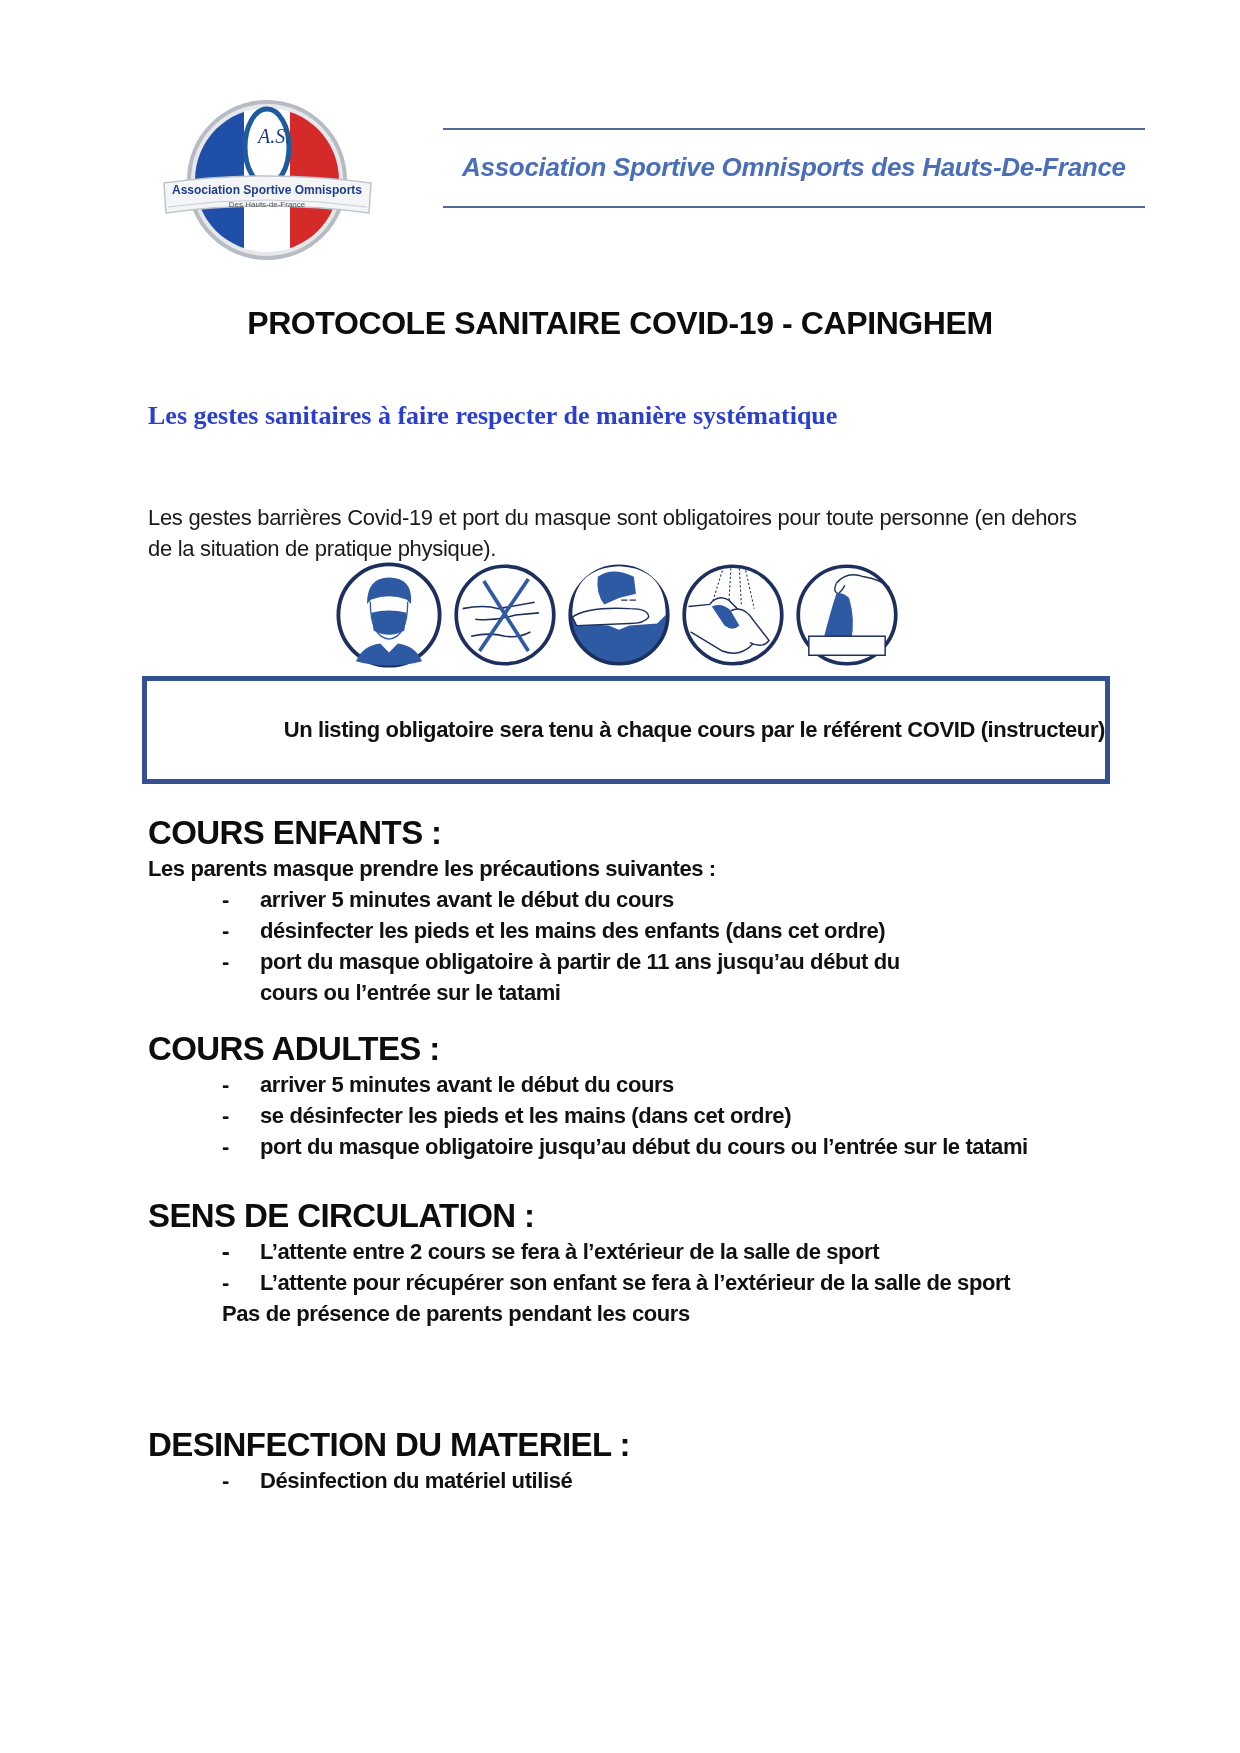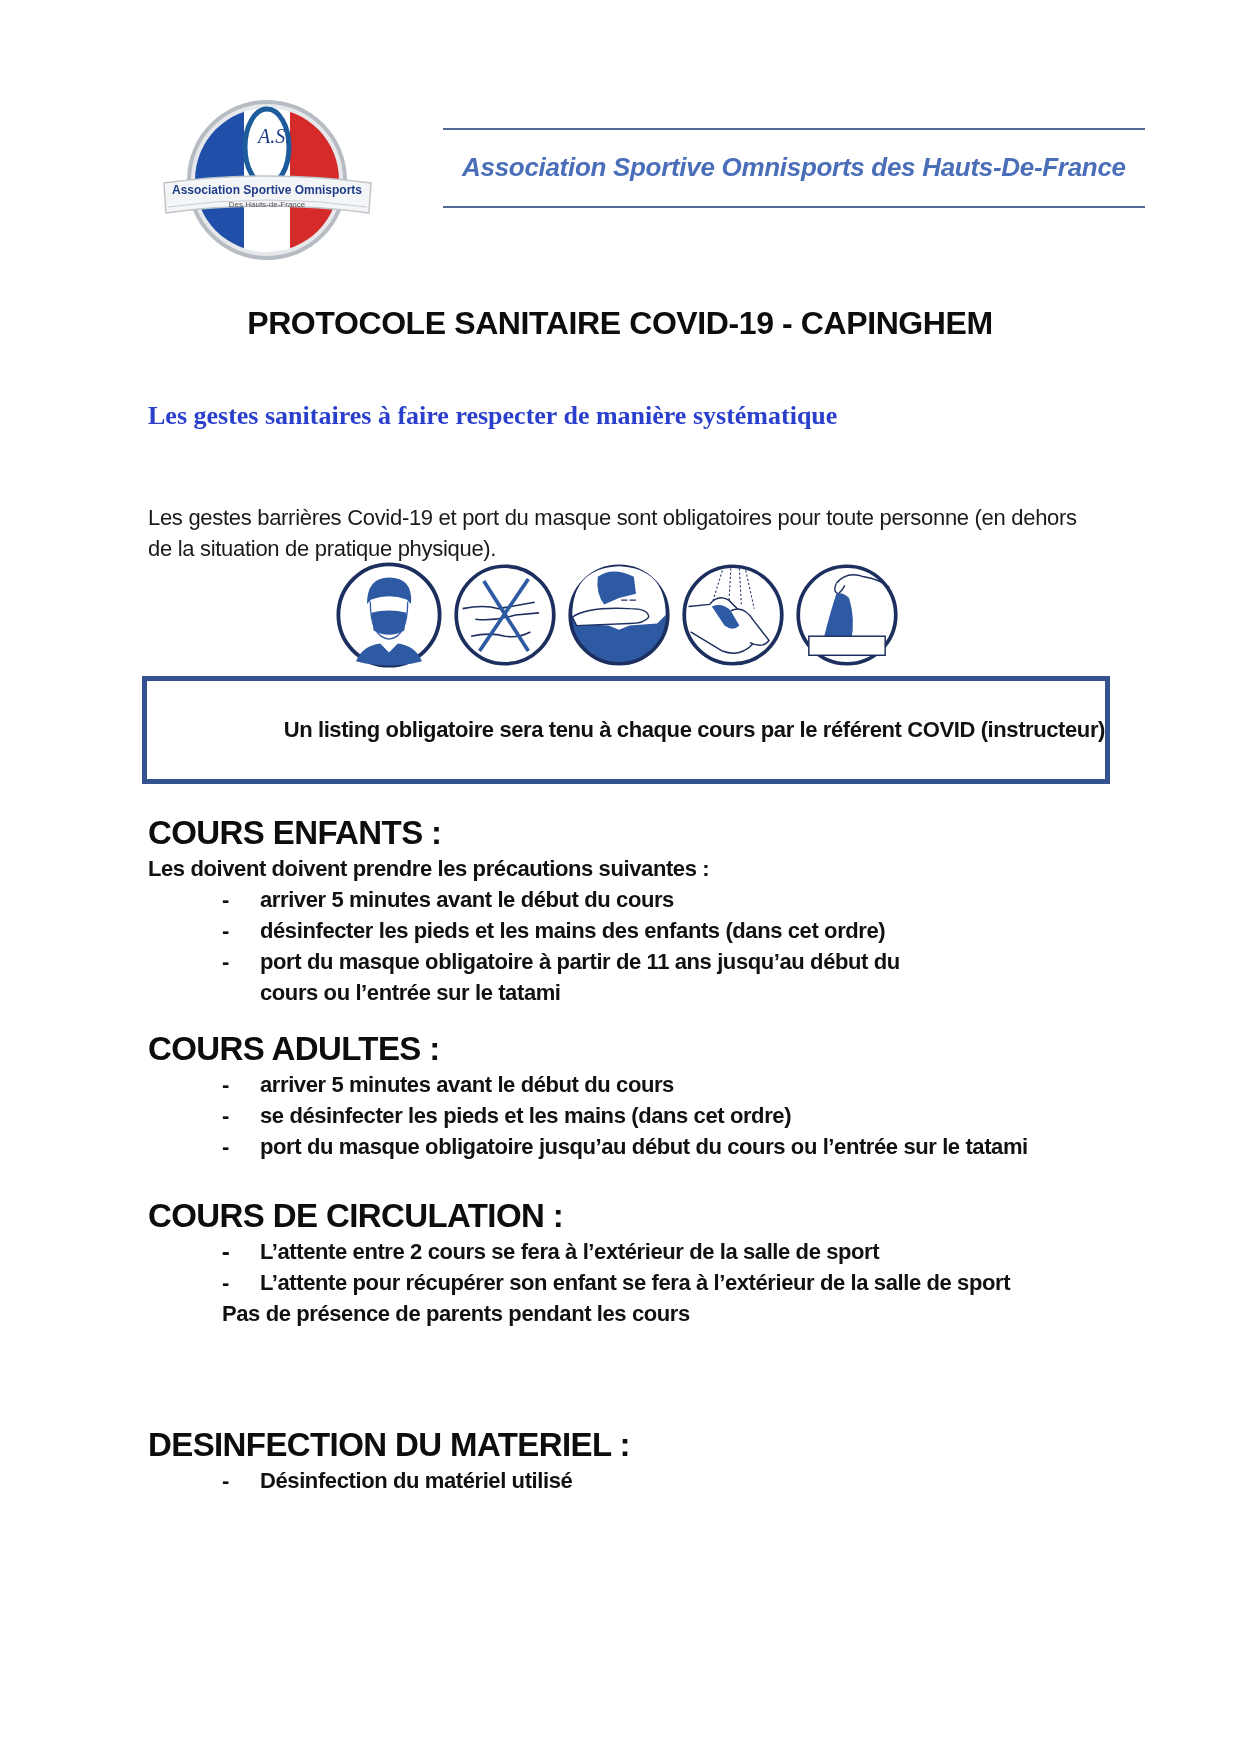--- a/index.html
+++ b/index.html
@@ -126,39 +126,39 @@
     <rect x="14" y="70" width="72" height="18" fill="#fff" stroke="#1d2f5e" stroke-width="1.4"></rect>
   </svg>
 </div>
 
 <div class="notice">
   <span class="notice-text">Un listing obligatoire sera tenu à chaque cours par le référent COVID (instructeur)</span>
 </div>
 
 <div class="section" id="sec-enfants">
   <h2>COURS ENFANTS :</h2>
-  <div class="sub">Les doivent doivent prendre les précautions suivantes :</div>
+  <div class="sub">Les parents masque prendre les précautions suivantes :</div>
   <ul>
     <li><span class="dash">-</span><span>arriver 5 minutes avant le début du cours</span></li>
     <li><span class="dash">-</span><span>désinfecter les pieds et les mains des enfants (dans cet ordre)</span></li>
     <li style="padding-right:150px"><span class="dash">-</span><span>port du masque obligatoire à partir de 11 ans jusqu’au début du cours ou l’entrée sur le tatami</span></li>
   </ul>
 </div>
 
 <div class="section" id="sec-adultes">
   <h2>COURS ADULTES :</h2>
   <ul>
     <li><span class="dash">-</span><span>arriver 5 minutes avant le début du cours</span></li>
     <li><span class="dash">-</span><span>se désinfecter les pieds et les mains (dans cet ordre)</span></li>
     <li><span class="dash">-</span><span>port du masque obligatoire jusqu’au début du cours ou l’entrée sur le tatami</span></li>
   </ul>
 </div>
 
 <div class="section" id="sec-circulation">
-  <h2>COURS DE CIRCULATION :</h2>
+  <h2>SENS DE CIRCULATION :</h2>
   <ul>
     <li><span class="dash">-</span></li>
     <li><span class="dash">-</span></li>
     <li><span class="dash">-</span><span>L’attente entre 2 cours se fera à l’extérieur de la salle de sport</span></li>
     <li><span class="dash">-</span><span>L’attente pour récupérer son enfant se fera à l’extérieur de la salle de sport</span></li>
   </ul>
   <div class="note">Pas de présence de parents pendant les cours</div>
 </div>
 
 <div class="section" id="sec-materiel">

